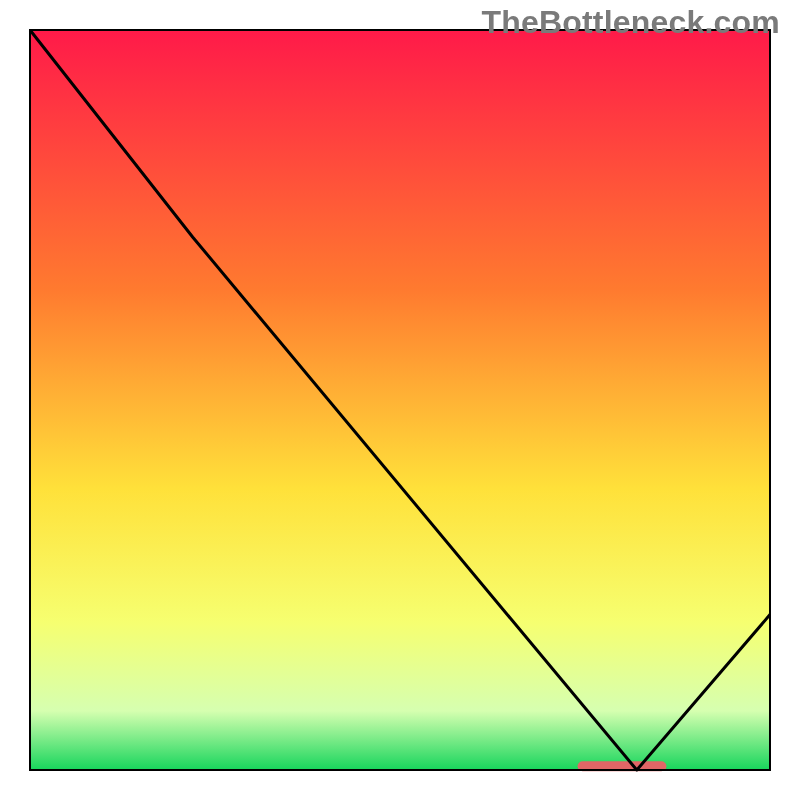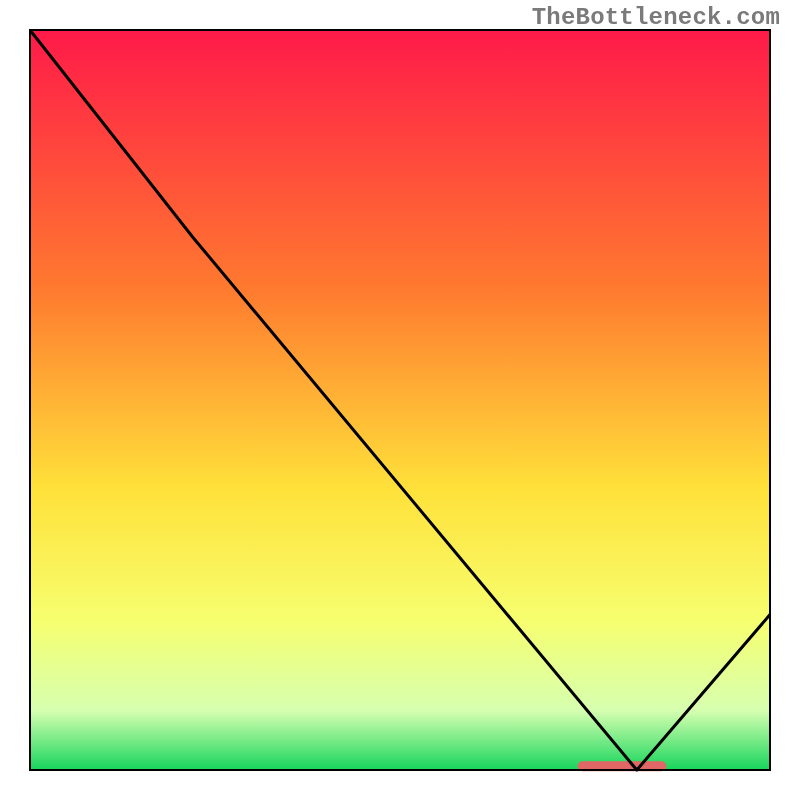--- a/index.html
+++ b/index.html
@@ -6,22 +6,22 @@
   html, body { width: 800px; height: 800px; overflow: hidden; background: #fff; }
   .stage {
     position: relative;
     width: 800px;
     height: 800px;
   }
   .watermark {
     position: absolute;
     top: 4px;
     right: 20px;
-    font-family: Liberation Mono, monospace;
-    font-size: 24px;
+    font-family: Liberation Sans, sans-serif;
+    font-size: 32px;
     font-weight: 600;
     color: #7a7a7a;
     letter-spacing: 0.2px;
   }
   svg { display: block; }
 </style>
 </head>
 <body>
 
 <div class="stage">

